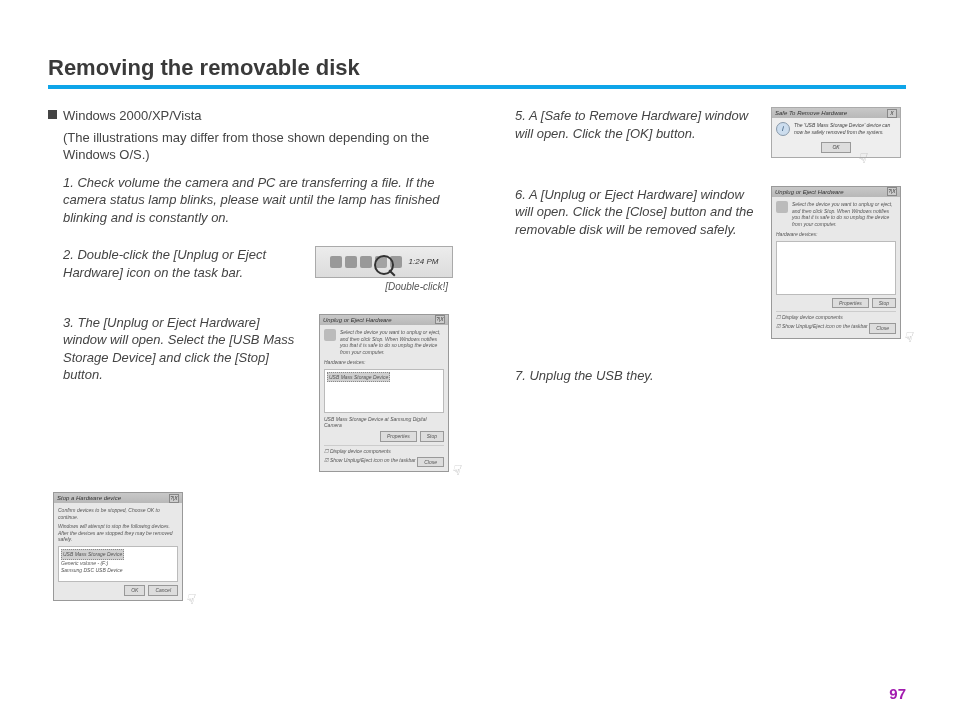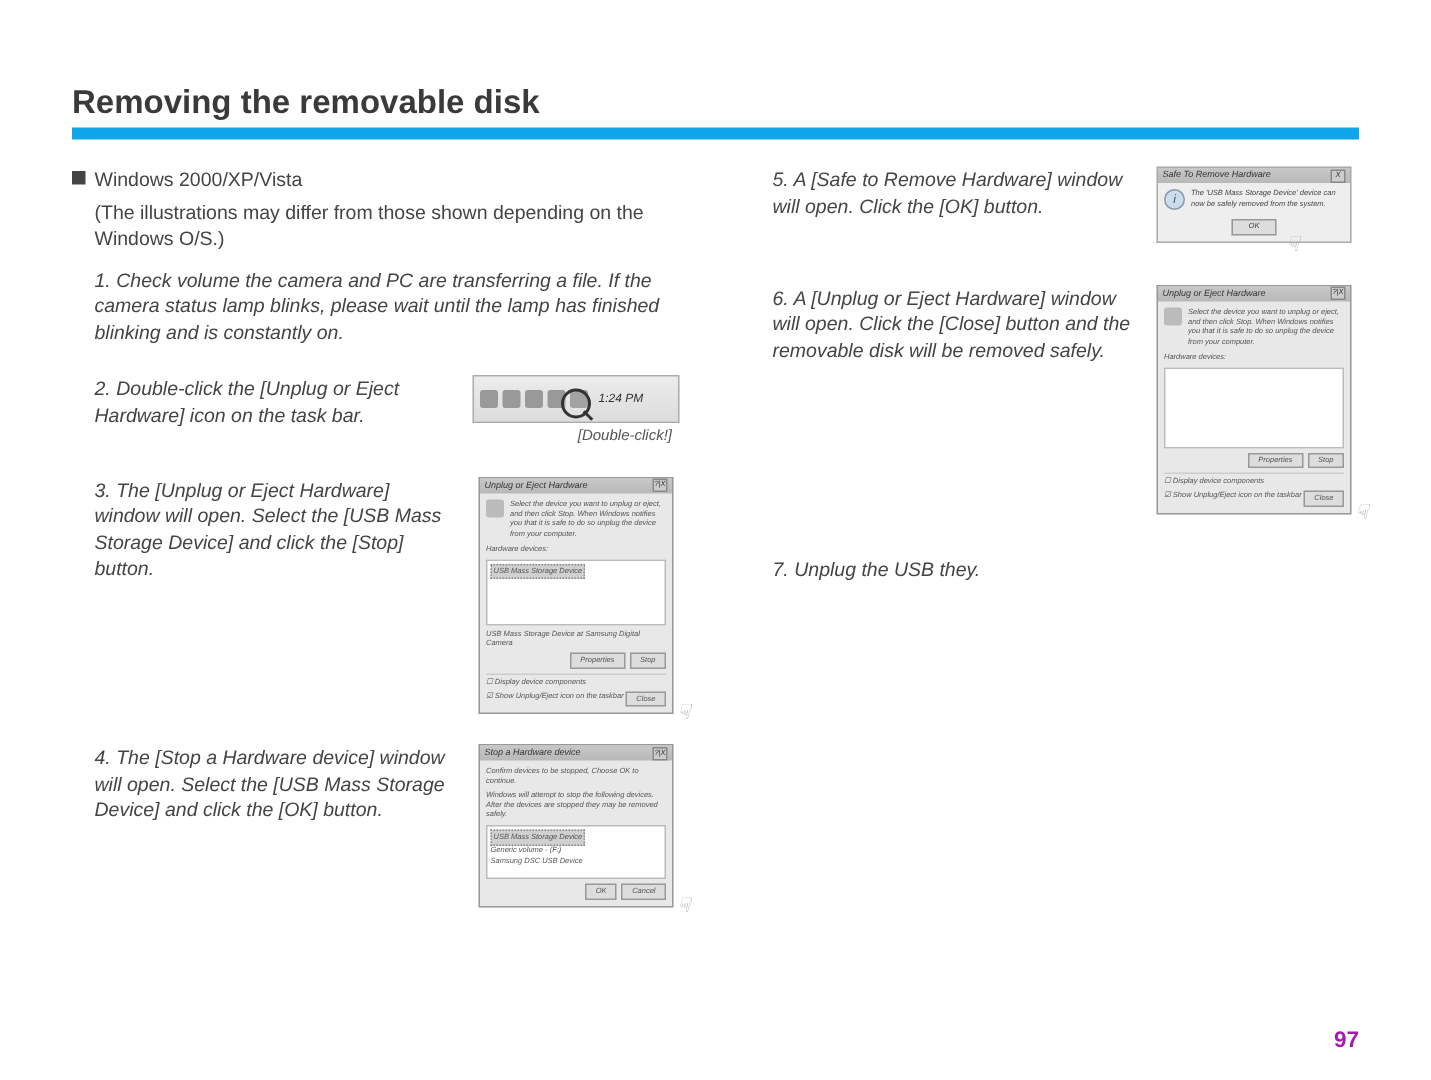--- a/index.html
+++ b/index.html
@@ -14,21 +14,21 @@
   }
   .page {
     padding: 55px 48px 0 48px;
     position: relative;
     height: 665px;
   }
   .title {
     font-size: 22px;
     font-weight: bold;
     color: #3a3a3a;
-    border-bottom: 8px solid #0ea5e9;
+    border-bottom: 4px solid #0ea5e9;
     padding-bottom: 4px;
     margin-bottom: 18px;
   }
   .columns {
     display: flex;
     gap: 46px;
   }
   .col {
     flex: 1;
     font-size: 13px;
@@ -79,21 +79,21 @@
     width: 128px;
     position: relative;
     font-size: 6px;
     color: #555;
   }
   .taskbar {
     height: 30px;
     background: linear-gradient(#ececec, #dcdcdc);
     display: flex;
     align-items: center;
-    justify-content: flex-start;
+    justify-content: center;
     padding: 0 4px;
     gap: 3px;
     position: relative;
   }
   .tray-icon {
     width: 12px;
     height: 12px;
     background: #999;
     border-radius: 2px;
     display: inline-block;
@@ -332,24 +332,20 @@
                   <span class="dlg-btn">Close</span>
                 </div>
               </div>
             </div>
           </div>
           <span class="cursor-click">☟</span>
         </div>
       </div>
 
       <div class="step-row">
-        <div class="step-text">
-          <span class="step-num">4.</span>
-          <span>The [Stop a Hardware device] window will open. Select the [USB Mass Storage Device] and click the [OK] button.</span>
-        </div>
         <div class="figure fig-rel">
           <div class="dialog">
             <div class="dlg-title">
               <span>Stop a Hardware device</span>
               <span class="dlg-x">?|X</span>
             </div>
             <div class="dlg-body">
               <div>Confirm devices to be stopped, Choose OK to continue.</div>
               <div style="margin-top:2px;">Windows will attempt to stop the following devices. After the devices are stopped they may be removed safely.</div>
               <div class="dlg-list" style="height:30px;">

